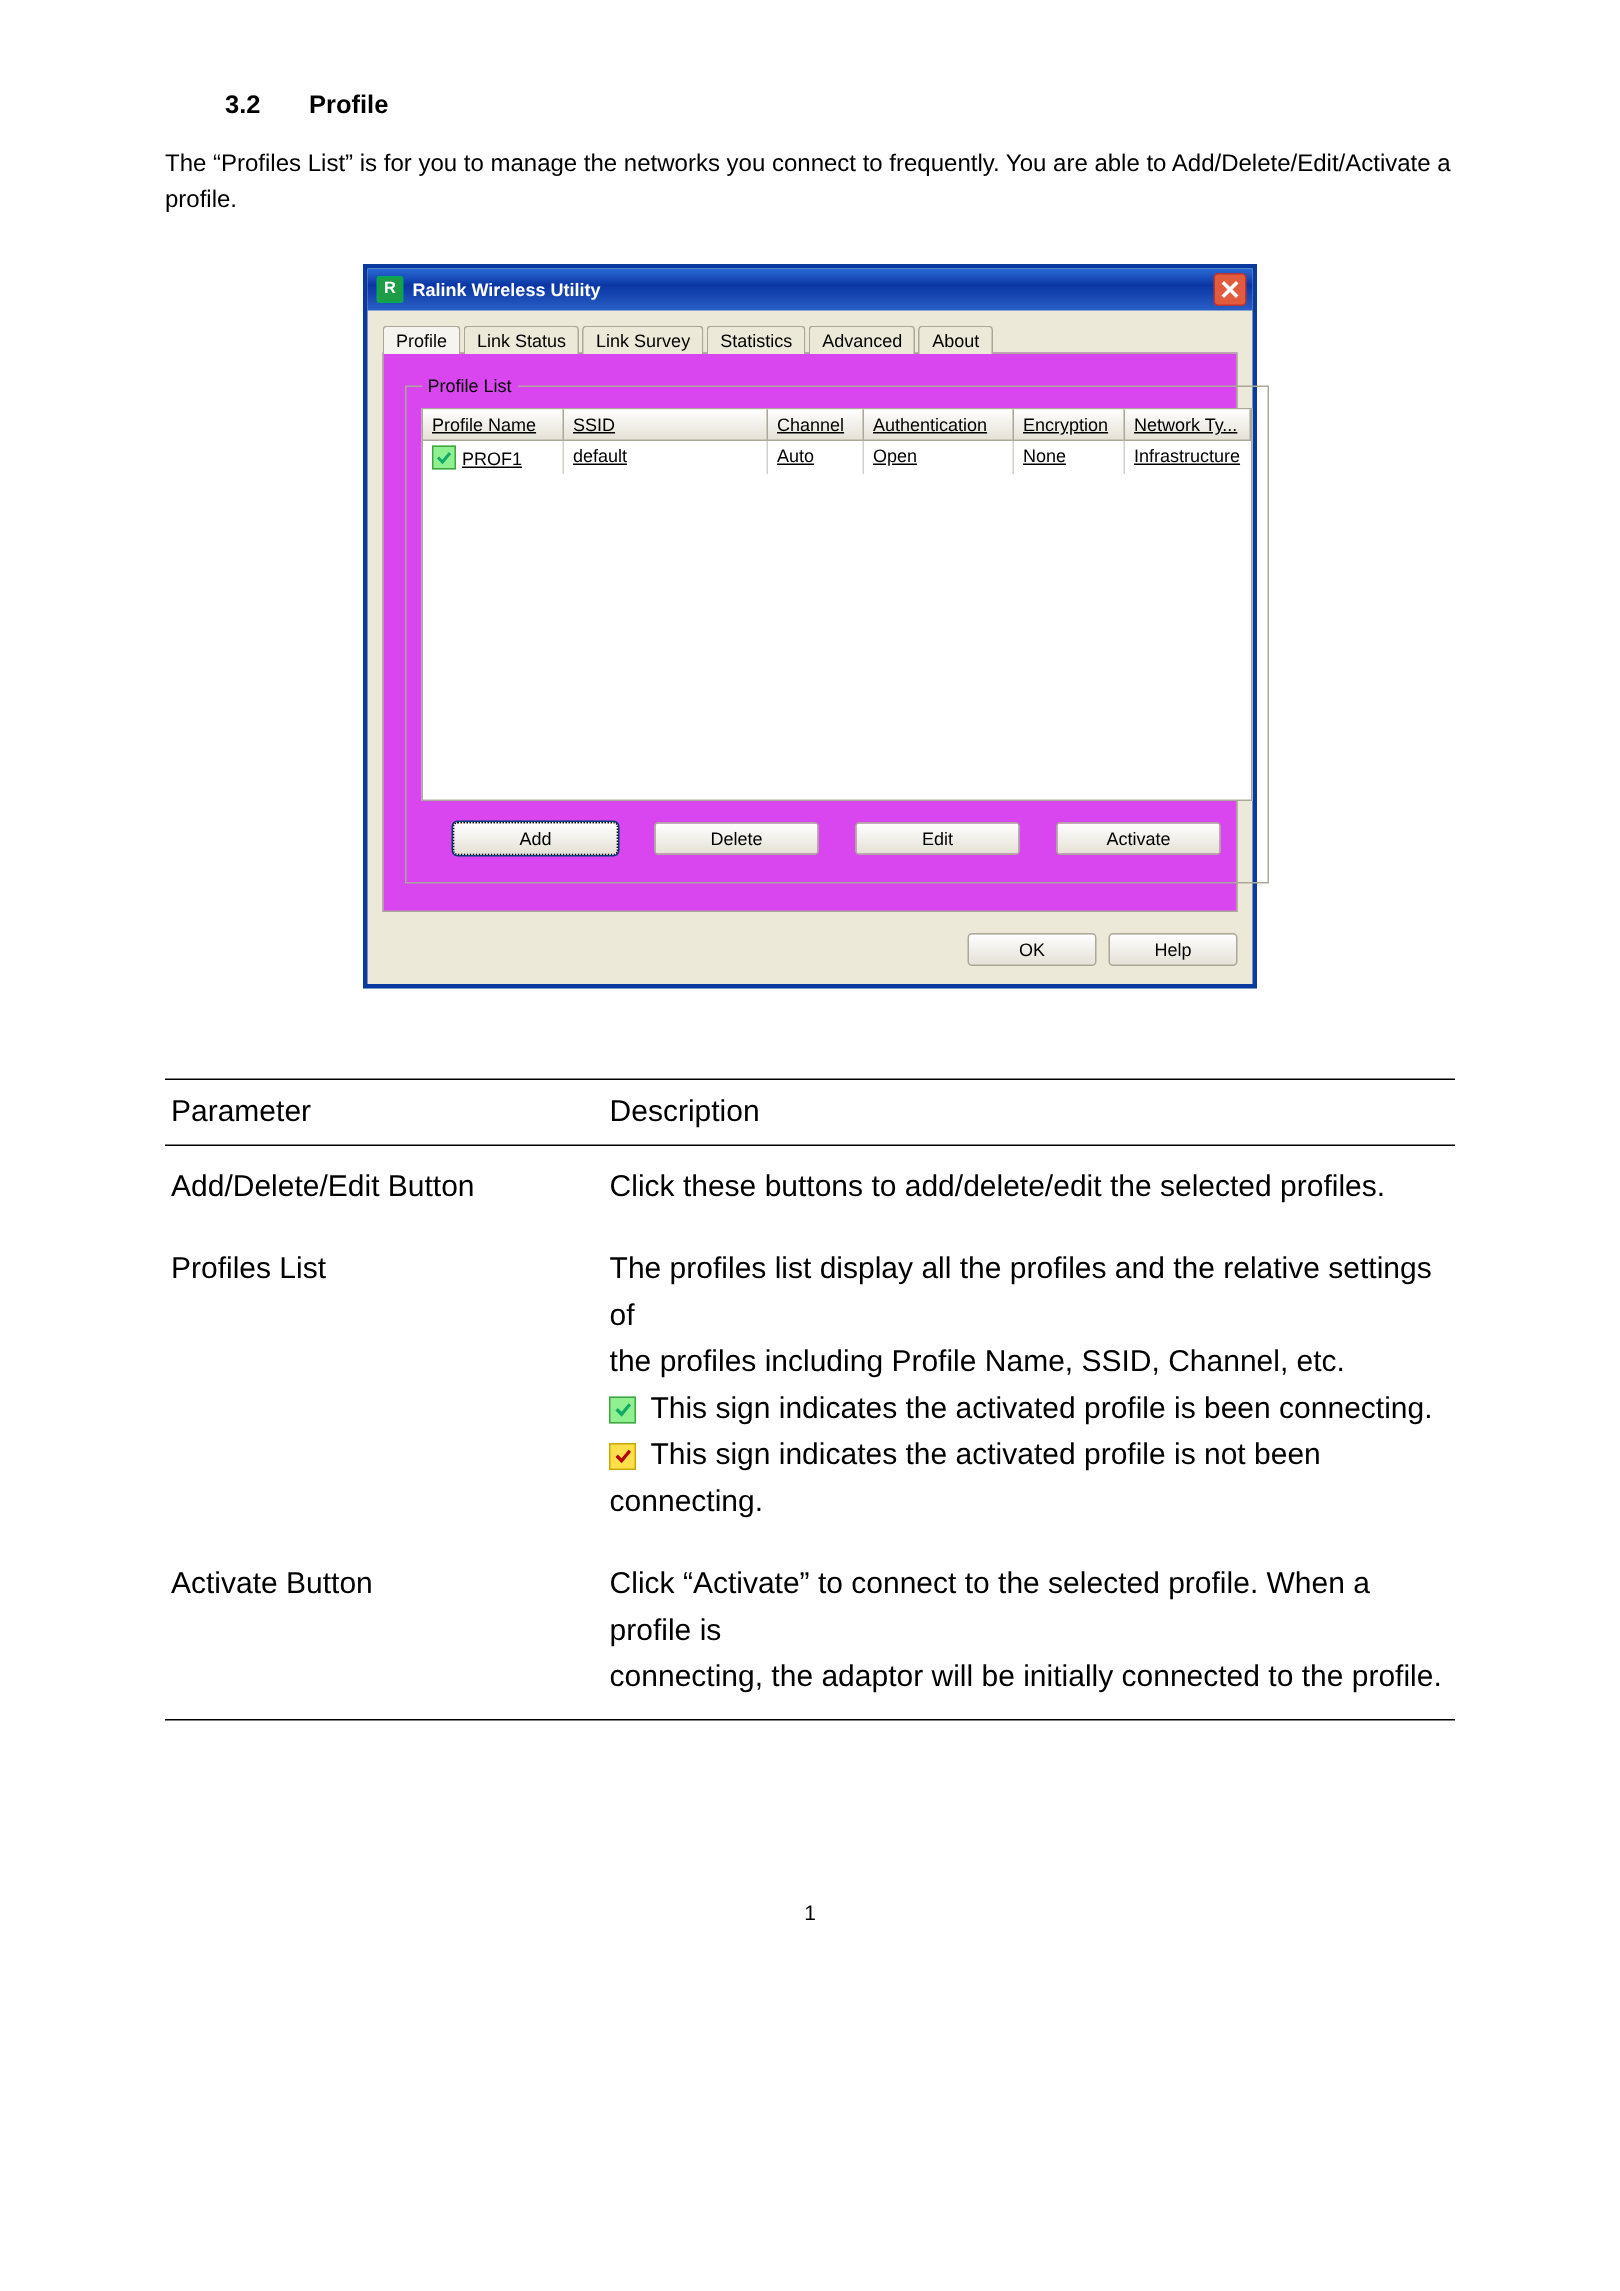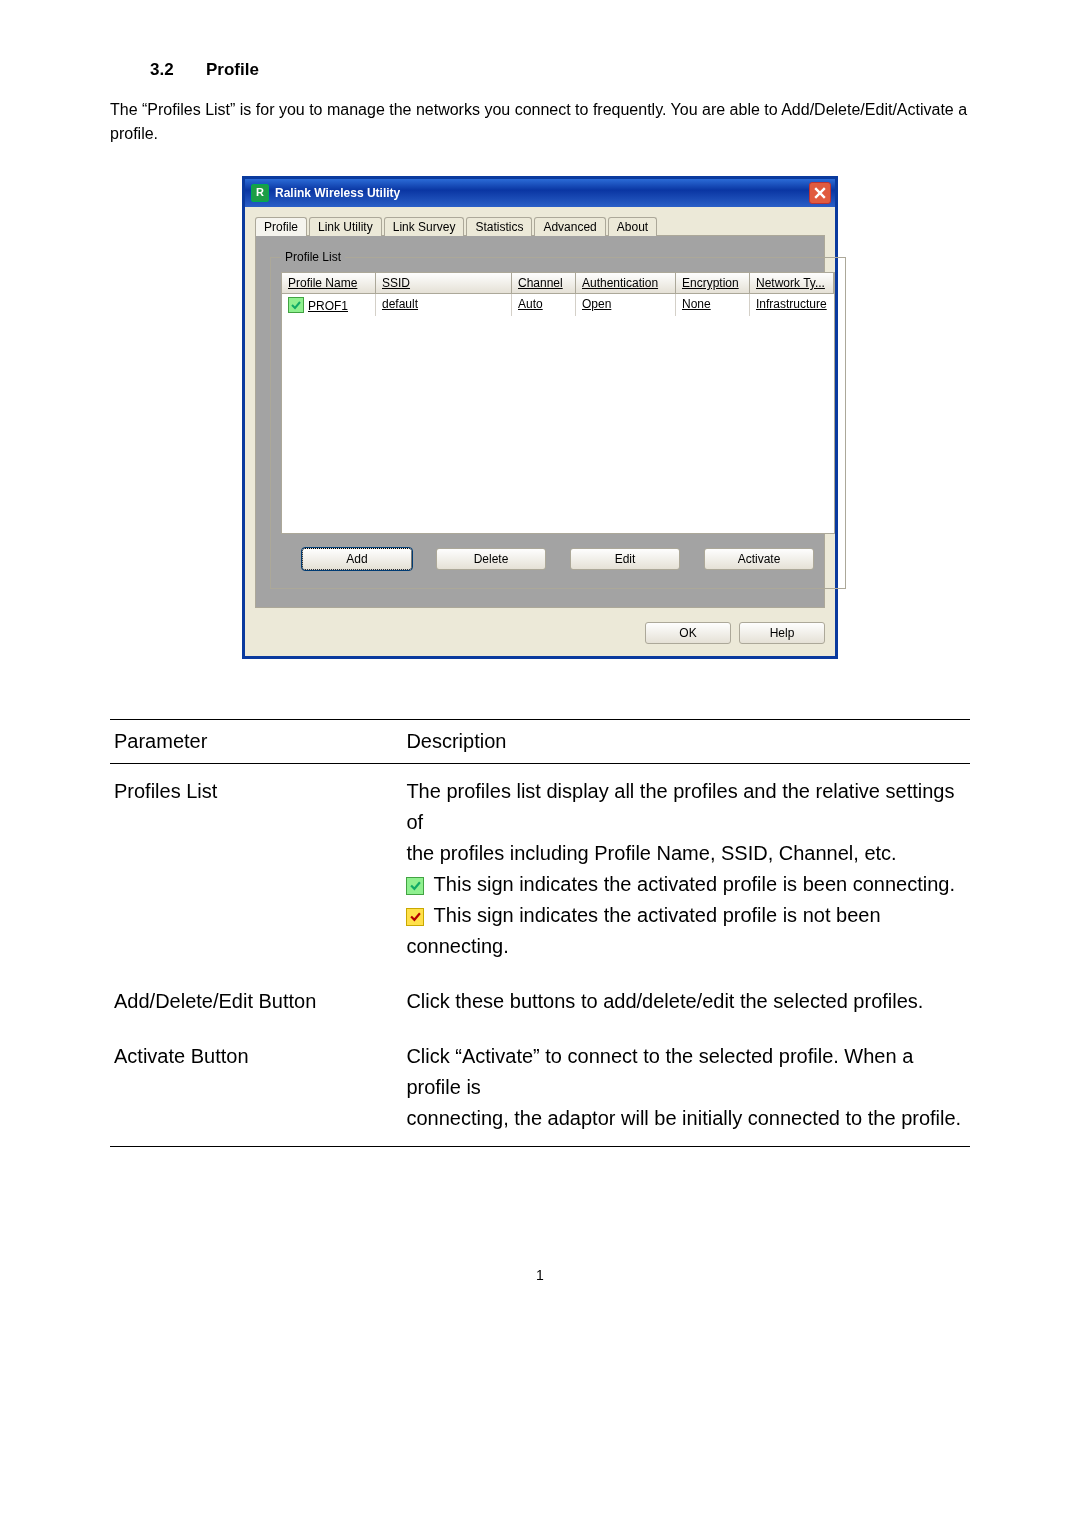--- a/index.html
+++ b/index.html
@@ -66,21 +66,21 @@
     border: 1px solid #aca899;
     border-bottom:none;
     background:#ece9d8;
     margin-right:2px;
     font-size:12px;
     border-radius:3px 3px 0 0;
   }
   .tab.active { background:#f5f4ee; position:relative; z-index:2; }
   .tabcontent {
     border:1px solid #aca899;
-    background:#a3a3a3;
+    background:#d946ef;
     padding: 14px 12px 18px 12px;
   }
   fieldset.profilelist{
     border:1px solid #aca899;
     padding: 8px 10px 18px 10px;
   }
   fieldset.profilelist legend{ font-size:12px; padding:0 4px; }
   .listview{
     border:1px solid #aca899;
     background:#fff;
@@ -201,21 +201,21 @@
         </span>
         <span class="closebtn">
           <svg viewBox="0 0 10 10">
               <path d="M1 1 L9 9 M9 1 L1 9" stroke="#fff" stroke-width="2"></path>
             </svg>
         </span>
       </div>
       <div class="dbody">
         <div class="tabs">
           <div class="tab active">Profile</div>
-          <div class="tab">Link Utility</div>
+          <div class="tab">Link Status</div>
           <div class="tab">Link Survey</div>
           <div class="tab">Statistics</div>
           <div class="tab">Advanced</div>
           <div class="tab">About</div>
         </div>
         <div class="tabcontent">
           <fieldset class="profilelist">
             <legend>Profile List</legend>
             <div class="listview">
               <div class="lv-row lv-header">
@@ -257,43 +257,43 @@
     </div>
   </div>
 
   <table class="params">
     <tbody>
         <tr class="hrow">
       <td style="width:34%">Parameter</td>
       <td>Description</td>
     </tr>
     <tr>
+      <td>Add/Delete/Edit Button</td>
+      <td>Click these buttons to add/delete/edit the selected profiles.</td>
+    </tr>
+    <tr>
       <td>Profiles List</td>
       <td>
         <span>The profiles list display all the profiles and the relative settings of</span><br>
         <span>the profiles including Profile Name, SSID, Channel, etc.</span><br>
         <span class="inline-icon green">
           <svg viewBox="0 0 10 10">
                 <path d="M1 5 L4 8 L9 2" stroke="#1a6" stroke-width="2" fill="none"></path>
               </svg>
         </span>
         <span>This sign indicates the activated profile is been connecting.</span><br>
         <span class="inline-icon yellow">
           <svg viewBox="0 0 10 10">
                 <path d="M1 5 L4 8 L9 2" stroke="#b30000" stroke-width="2" fill="none"></path>
               </svg>
         </span>
         <span>This sign indicates the activated profile is not been</span><br>
         <span>connecting.</span>
       </td>
     </tr>
-    <tr>
-      <td>Add/Delete/Edit Button</td>
-      <td>Click these buttons to add/delete/edit the selected profiles.</td>
-    </tr>
     <tr class="lastrow">
       <td>Activate Button</td>
       <td>
         <span>Click “Activate” to connect to the selected profile. When a profile is</span><br>
         <span>connecting, the adaptor will be initially connected to the profile.</span>
       </td>
     </tr>
   </tbody>
     </table>
 

